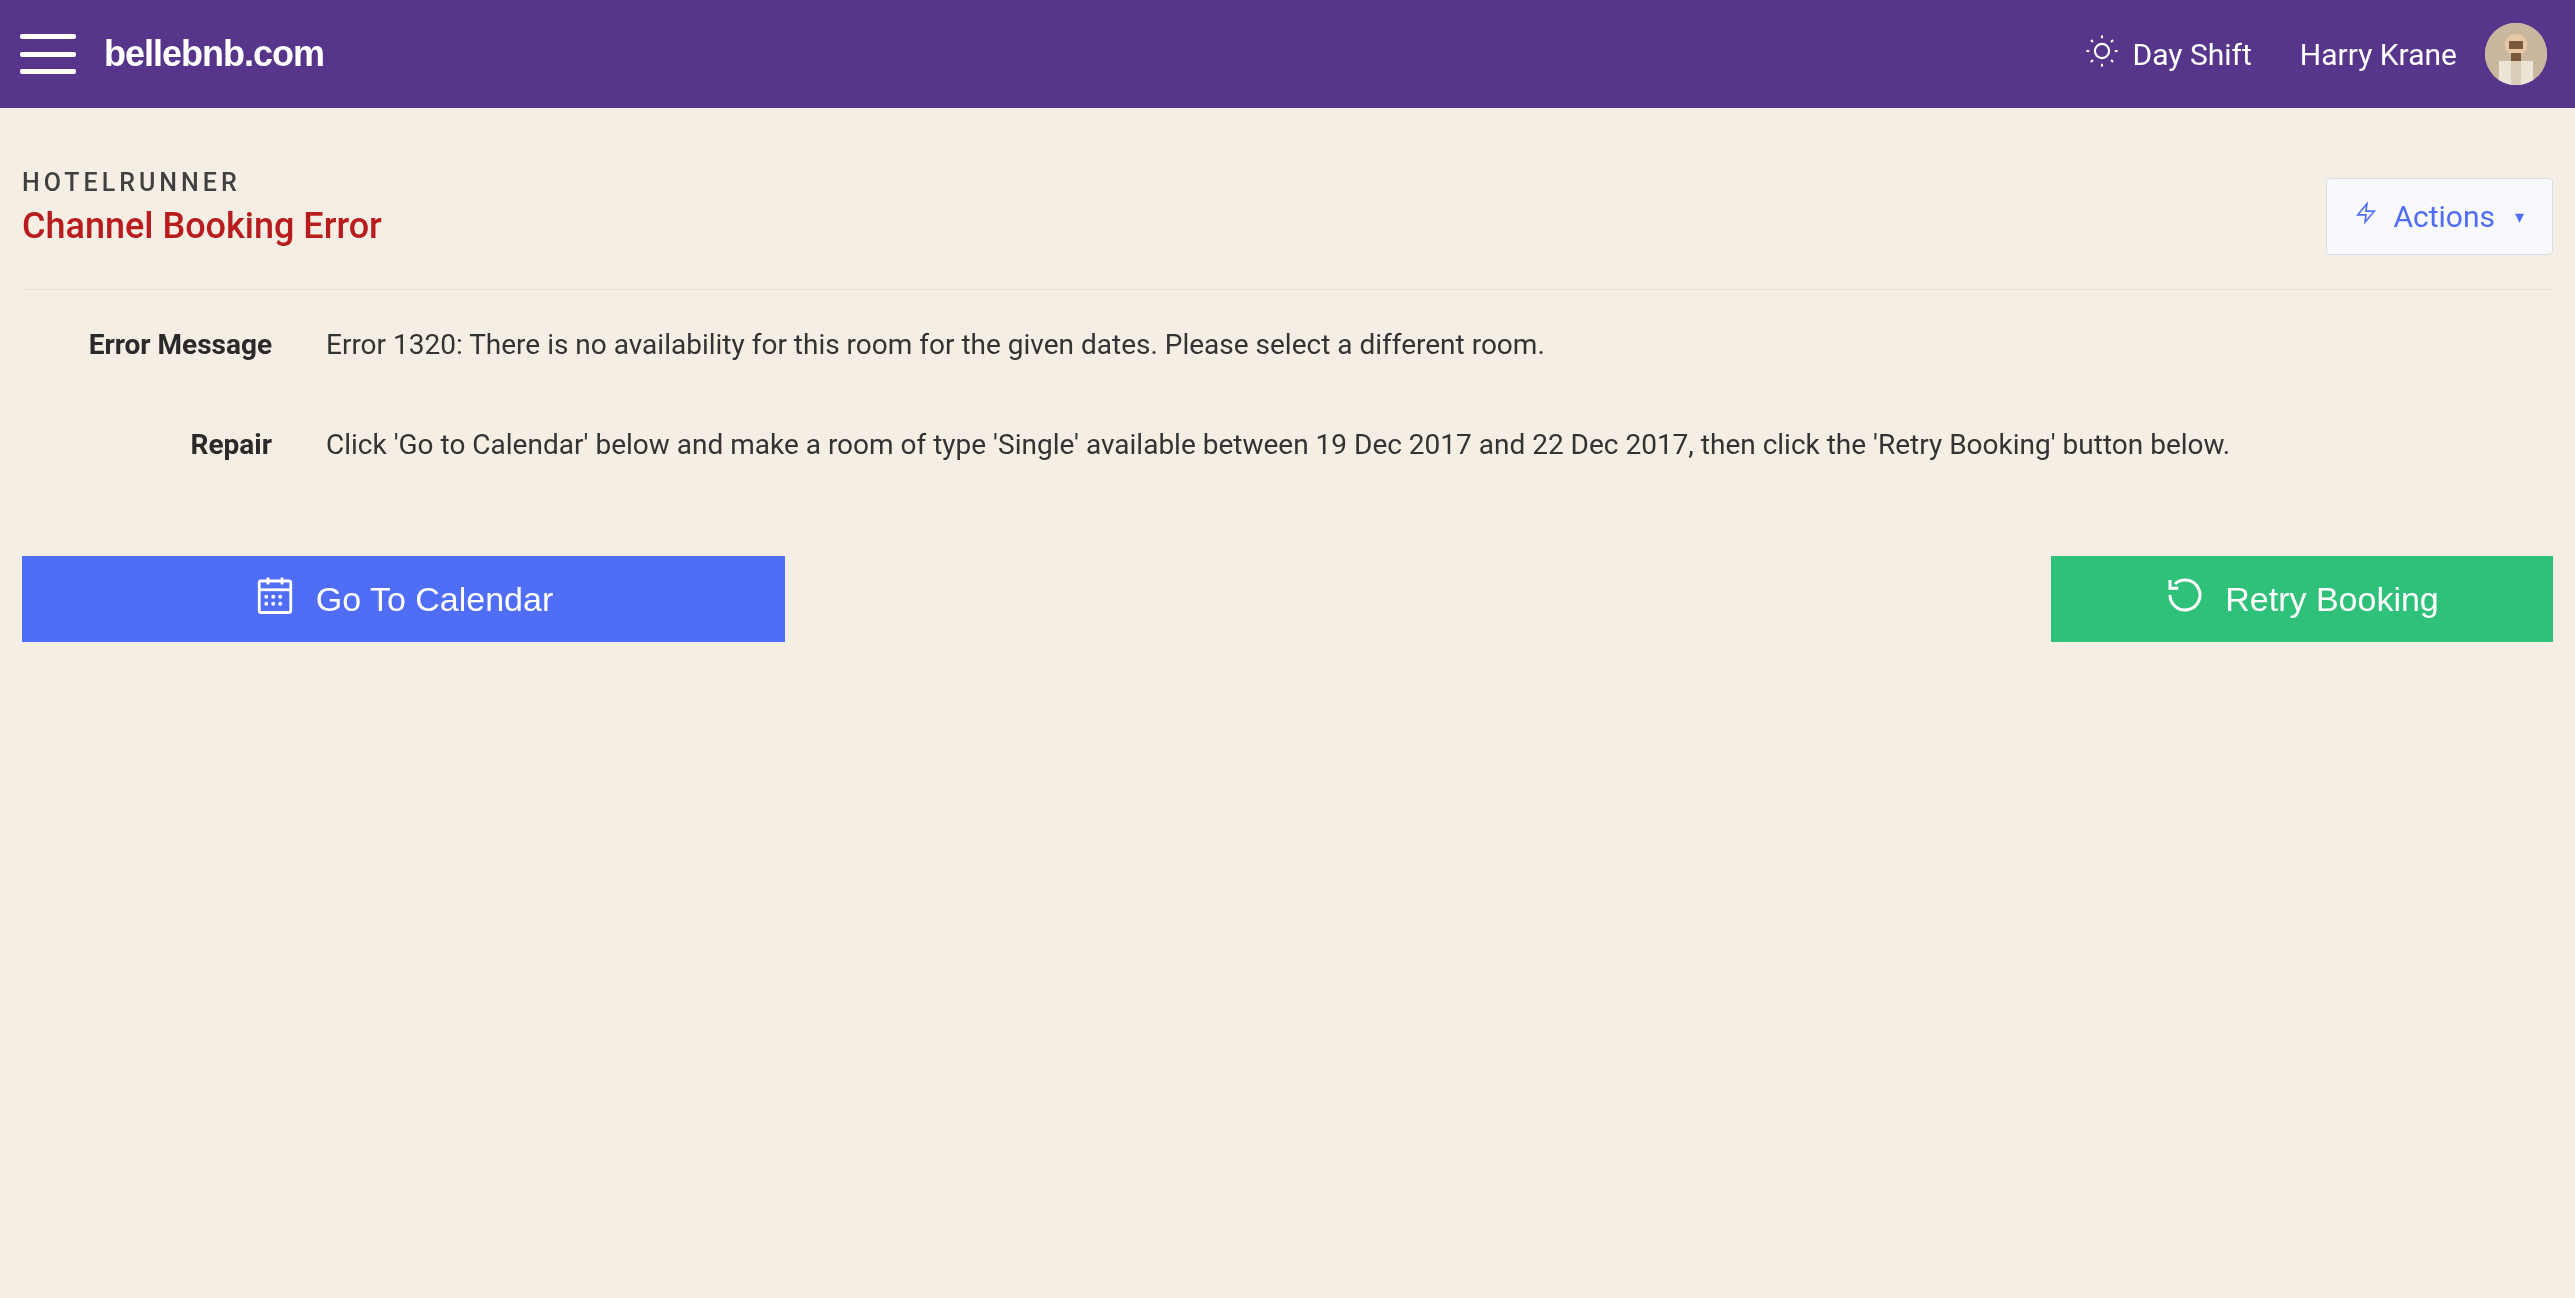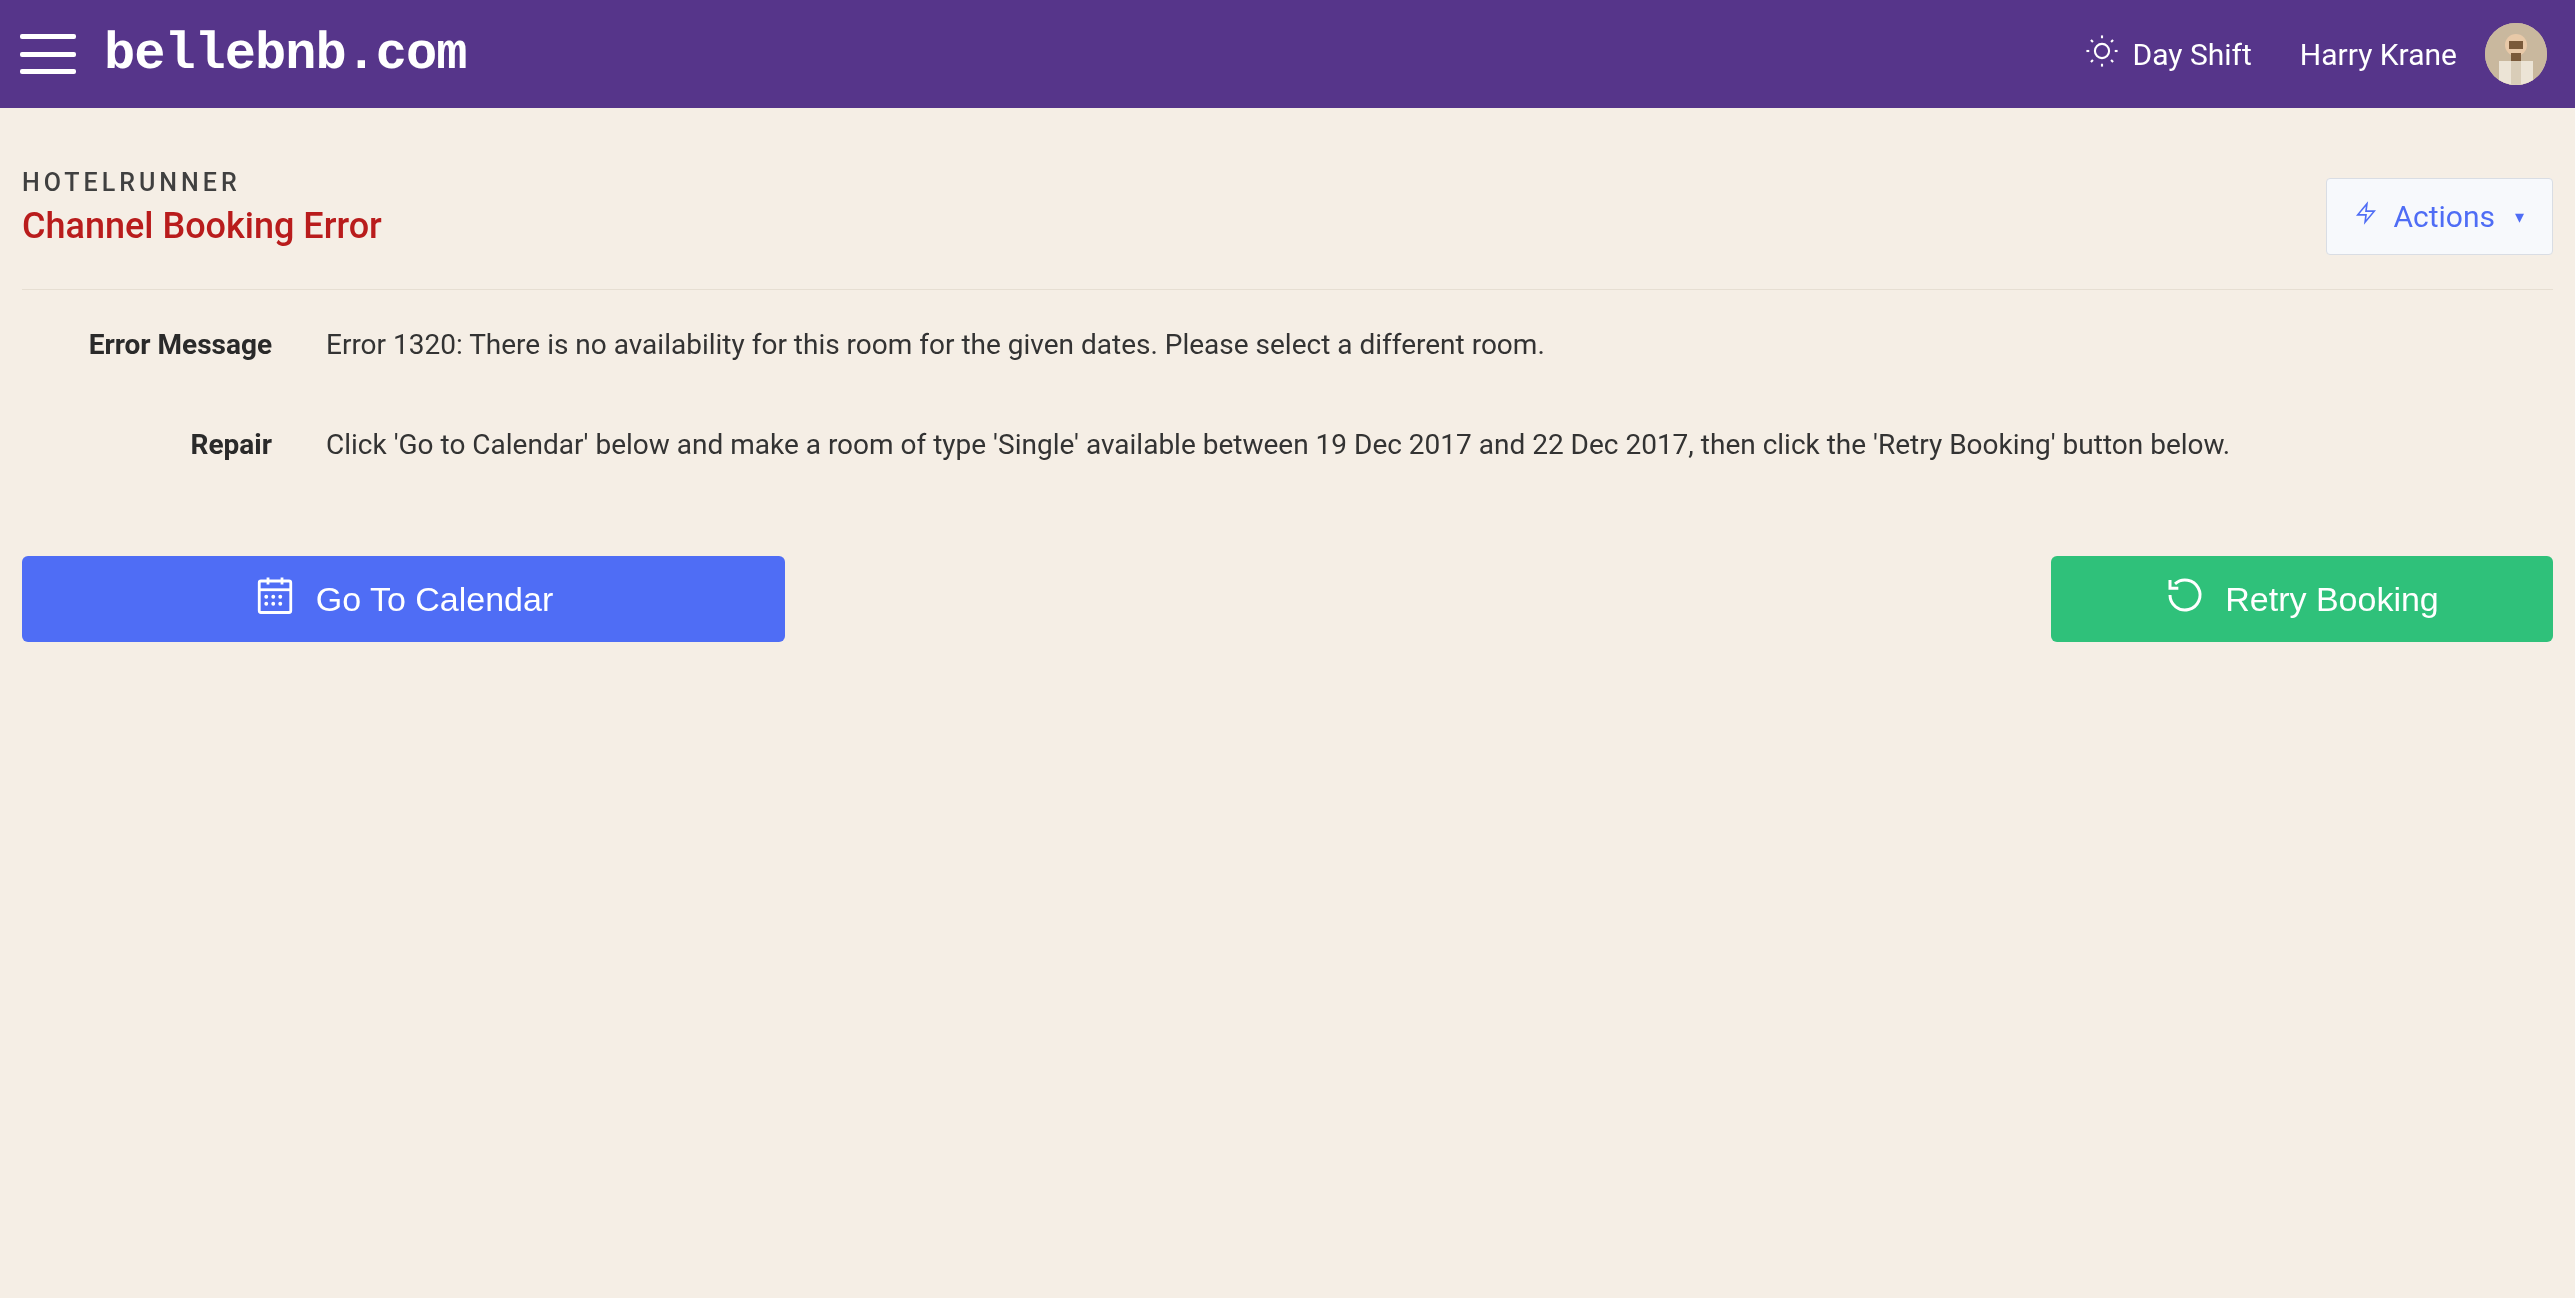--- a/index.html
+++ b/index.html
@@ -27,24 +27,24 @@
     justify-content: space-between;
     cursor: pointer;
     margin-right: 28px;
   }
   .hamburger div {
     height: 5px;
     background: #fff;
     border-radius: 2px;
   }
   .brand {
-    font-size: 52px;
+    font-size: 36px;
     font-weight: 700;
     color: #fff;
-    font-family: Liberation Mono, monospace;
+    font-family: Liberation Sans, sans-serif;
     letter-spacing: -1px;
   }
   .topbar-spacer { flex: 1; }
   .shift {
     display: flex;
     align-items: center;
     gap: 14px;
     font-size: 30px;
     margin-right: 48px;
     cursor: pointer;
@@ -139,21 +139,21 @@
     margin-top: 90px;
     gap: 40px;
   }
   .big-btn {
     flex: 1;
     display: flex;
     align-items: center;
     justify-content: center;
     gap: 20px;
     height: 86px;
-    border-radius: 6px;
+    border-radius: 0;
     font-size: 34px;
     color: #fff;
     cursor: pointer;
     border: none;
   }
   .btn-blue { background: #4f6df5; max-width: 763px; }
   .btn-green { background: #2fc17a; max-width: 502px; }
   .button-gap { flex: 1; }
 
   .icon-svg { display: inline-block; vertical-align: middle; }

